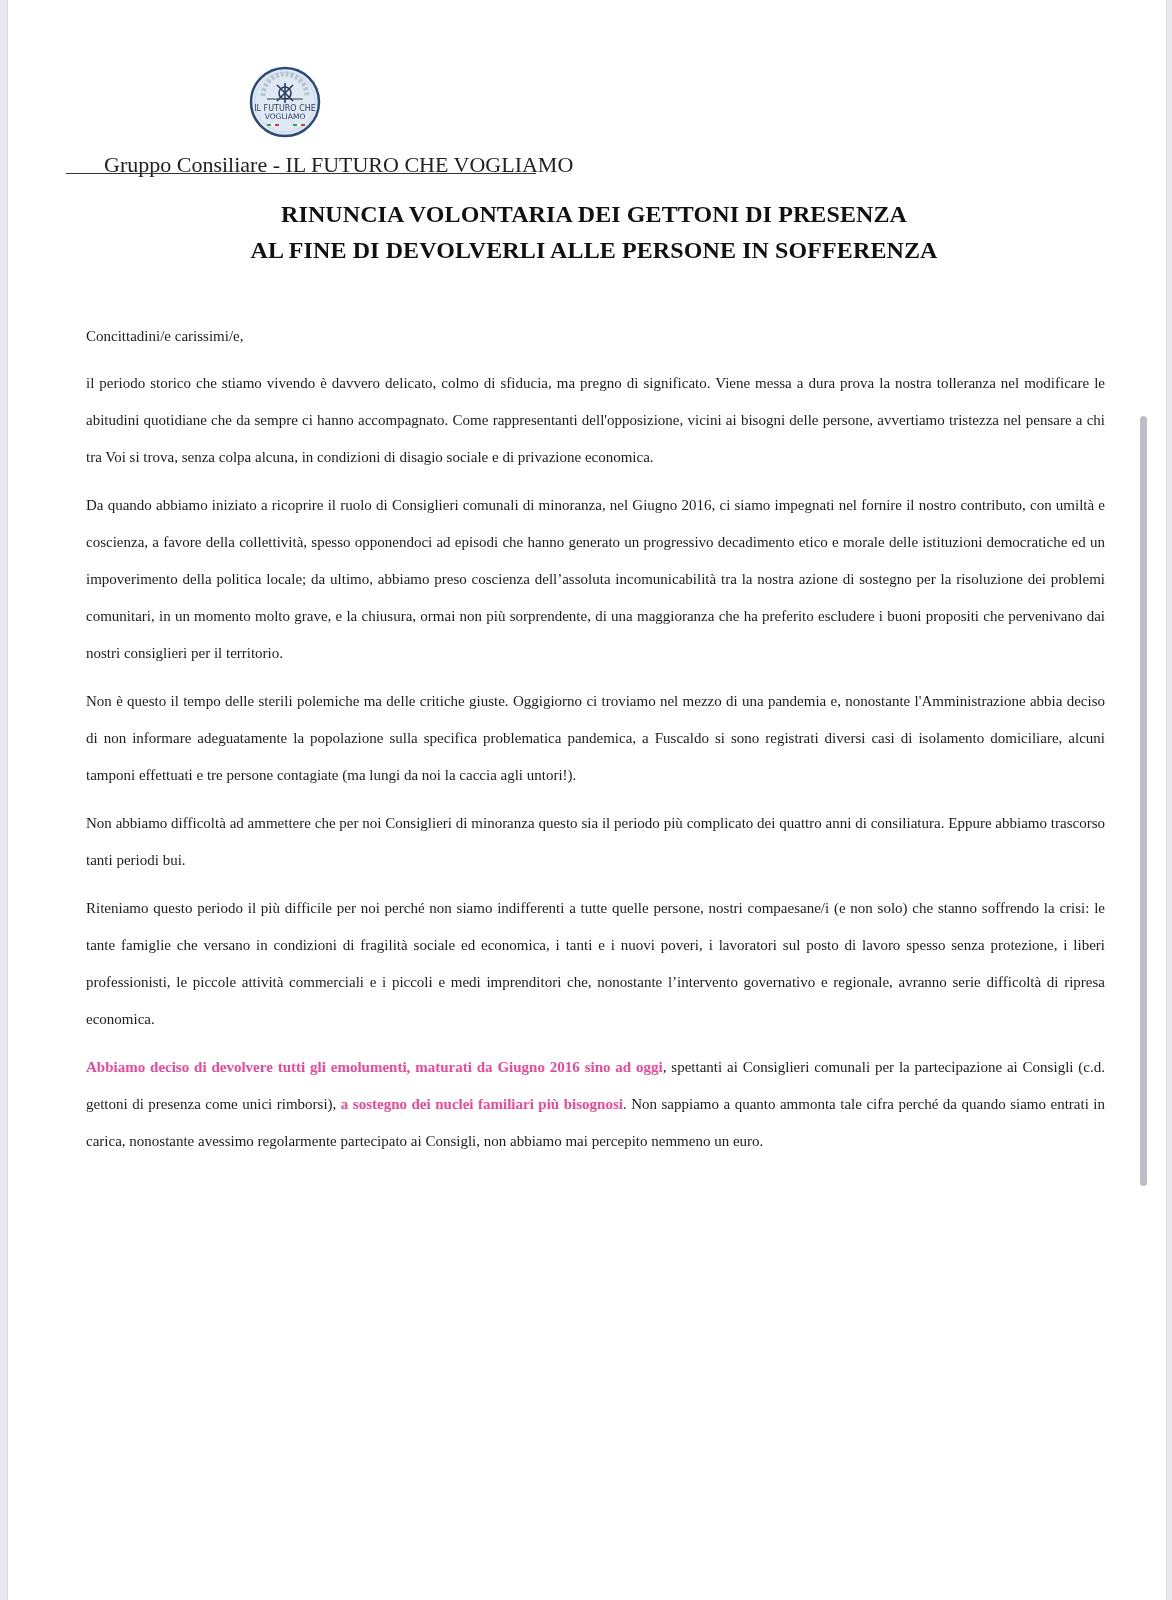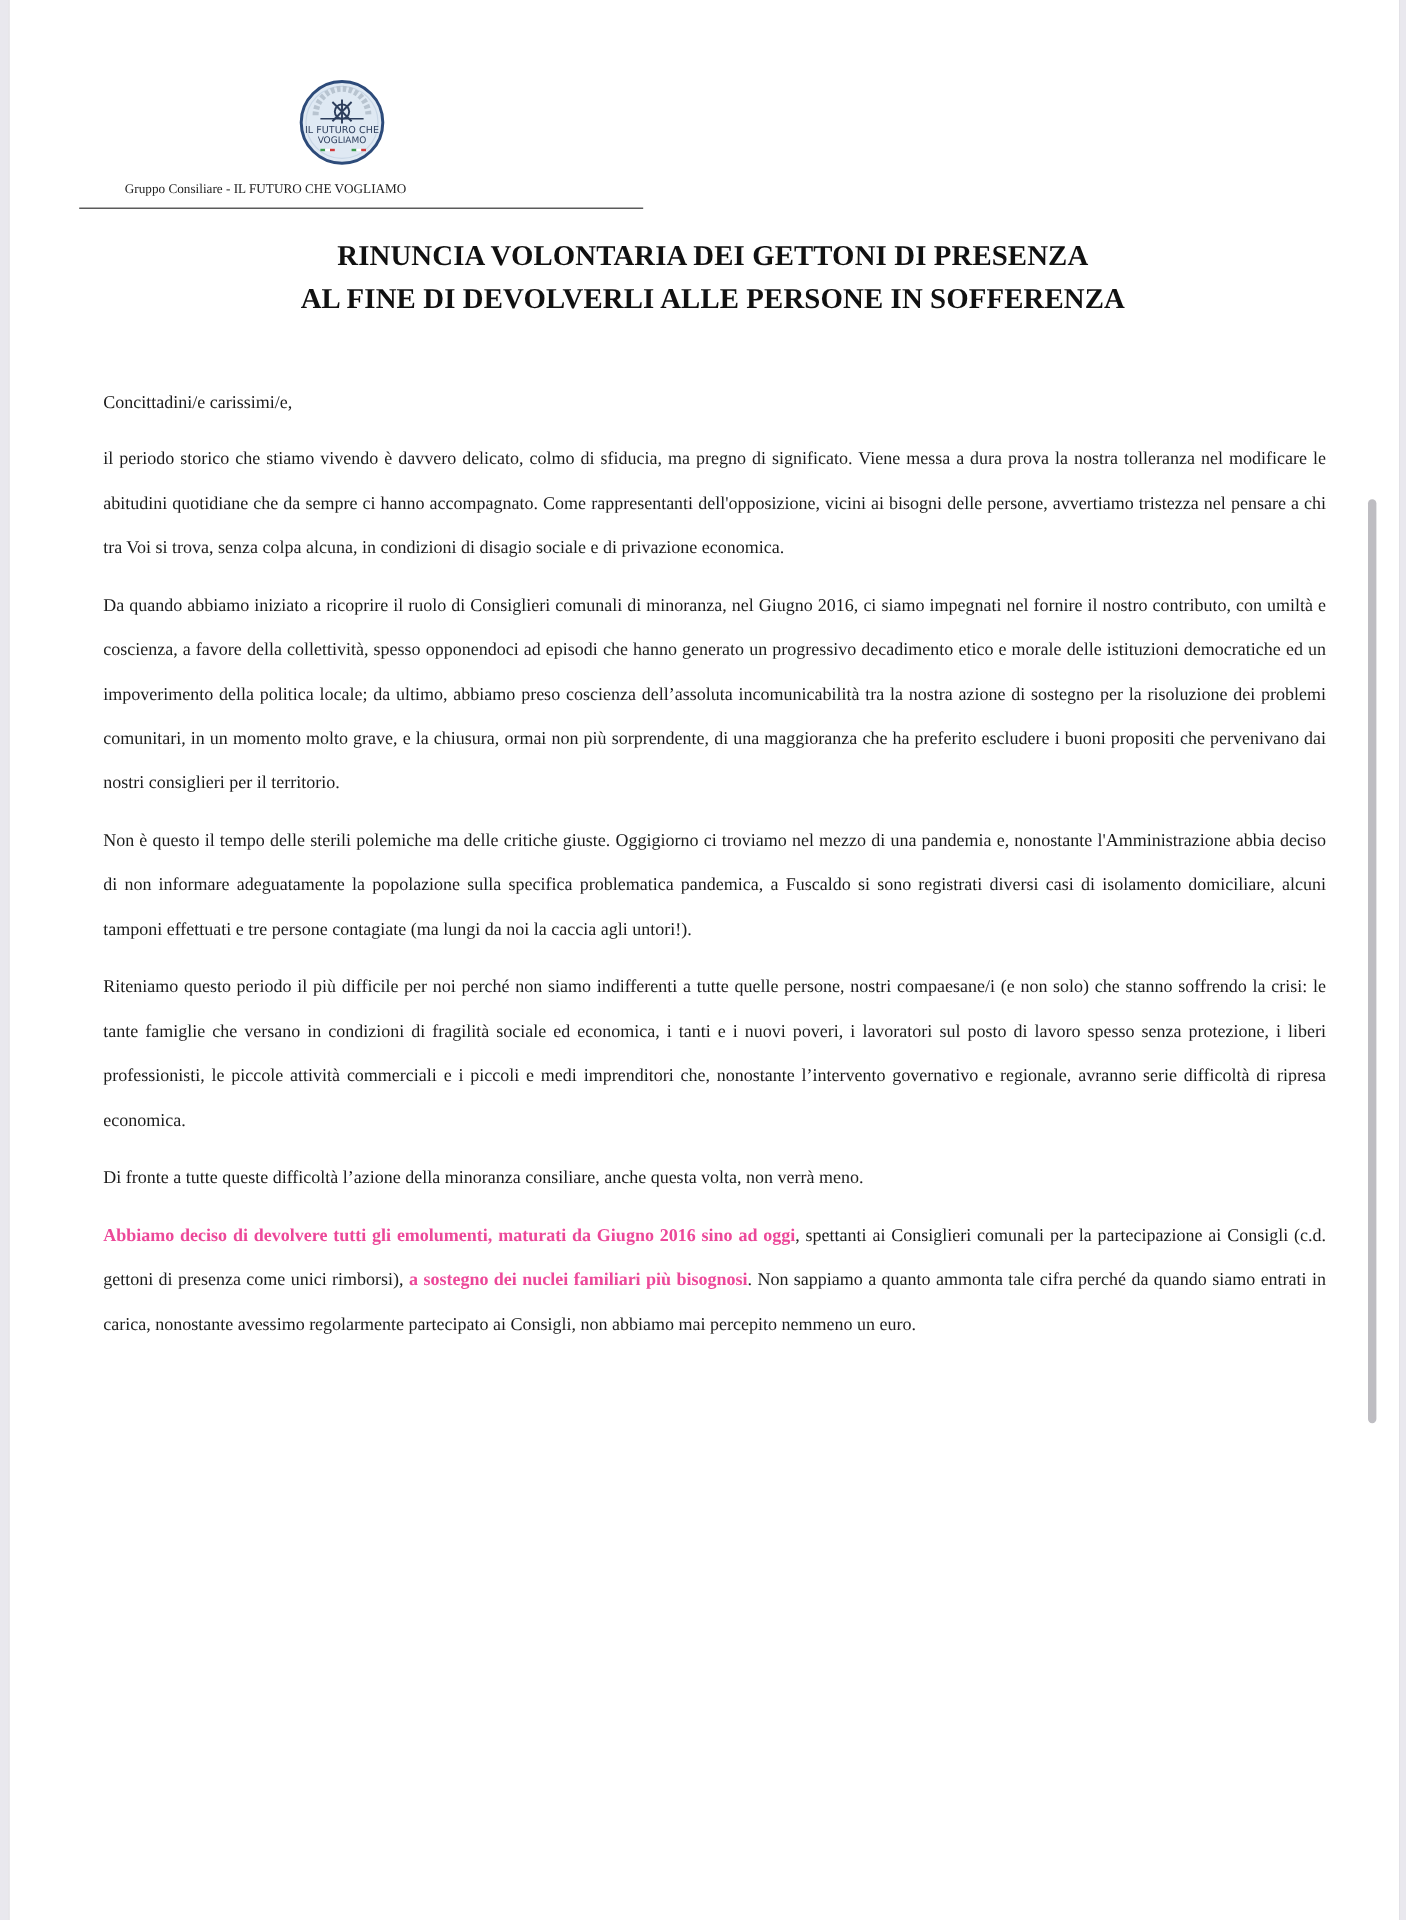--- a/index.html
+++ b/index.html
@@ -47,21 +47,21 @@
     .lh-right { left: 575px; width: 385px; }
     .logo {
       position: absolute;
       top: 4px;
     }
     .logo-left { left: 183px; width: 72px; height: 72px; }
     .logo-right { left: 98px; width: 70px; height: 72px; }
     .lh-label {
       position: absolute;
       top: 90px;
-      font-size: 11px;
+      font-size: 22px;
       color: #222;
       white-space: nowrap;
     }
     .lh-left .lh-label { left: 38px; }
     .lh-right .lh-label { left: 84px; }
     .lh-rule {
       position: absolute;
       left: 0;
       top: 111px;
       height: 1px;
@@ -155,22 +155,22 @@
     <div class="title">
       <div>RINUNCIA VOLONTARIA DEI GETTONI DI PRESENZA</div>
       <div>AL FINE DI DEVOLVERLI ALLE PERSONE IN SOFFERENZA</div>
     </div>
 
     <div class="body">
       <p class="salutation">Concittadini/e carissimi/e,</p>
       <p>il periodo storico che stiamo vivendo è davvero delicato, colmo di sfiducia, ma pregno di significato. Viene messa a dura prova la nostra tolleranza nel modificare le abitudini quotidiane che da sempre ci hanno accompagnato. Come rappresentanti dell'opposizione, vicini ai bisogni delle persone, avvertiamo tristezza nel pensare a chi tra Voi si trova, senza colpa alcuna, in condizioni di disagio sociale e di privazione economica.</p>
       <p>Da quando abbiamo iniziato a ricoprire il ruolo di Consiglieri comunali di minoranza, nel Giugno 2016, ci siamo impegnati nel fornire il nostro contributo, con umiltà e coscienza, a favore della collettività, spesso opponendoci ad episodi che hanno generato un progressivo decadimento etico e morale delle istituzioni democratiche ed un impoverimento della politica locale; da ultimo, abbiamo preso coscienza dell’assoluta incomunicabilità tra la nostra azione di sostegno per la risoluzione dei problemi comunitari, in un momento molto grave, e la chiusura, ormai non più sorprendente, di una maggioranza che ha preferito escludere i buoni propositi che pervenivano dai nostri consiglieri  per il  territorio.</p>
       <p>Non è questo il tempo delle sterili polemiche ma delle critiche giuste. Oggigiorno ci troviamo nel mezzo di una pandemia e, nonostante l'Amministrazione abbia deciso di non informare adeguatamente la popolazione sulla specifica problematica pandemica, a Fuscaldo si sono registrati diversi casi di isolamento domiciliare, alcuni tamponi effettuati e tre persone contagiate (ma lungi da noi la caccia agli untori!).</p>
+      <p>Non abbiamo difficoltà ad ammettere che per noi Consiglieri di minoranza questo sia il periodo più complicato dei quattro anni di consiliatura. Eppure abbiamo trascorso tanti periodi bui.</p>
       <p>Riteniamo questo periodo il più difficile per noi perché non siamo indifferenti a tutte quelle persone, nostri compaesane/i (e non solo) che stanno soffrendo la crisi: le tante famiglie che versano in condizioni di fragilità sociale ed economica, i tanti e i nuovi poveri, i lavoratori sul posto di lavoro spesso senza protezione, i liberi professionisti, le piccole attività commerciali e i piccoli e medi imprenditori che, nonostante l’intervento governativo e regionale, avranno serie difficoltà di ripresa economica.</p>
-      <p>Di fronte a tutte queste difficoltà l’azione della minoranza consiliare, anche questa volta, non verrà meno.</p>
       <p><b>Abbiamo deciso di devolvere tutti gli emolumenti, maturati da Giugno 2016 sino ad oggi</b><span>, spettanti ai Consiglieri comunali per la partecipazione ai Consigli (c.d. gettoni di presenza come unici rimborsi), </span><b>a sostegno dei nuclei familiari più bisognosi</b><span>. Non sappiamo a quanto ammonta tale cifra perché da quando siamo entrati in carica, nonostante avessimo regolarmente partecipato ai Consigli, non abbiamo mai percepito nemmeno un euro.</span></p>
     </div>
   </div>
 
   <div class="scrollbar-track">
     <div class="scrollbar-thumb"></div>
   </div>
 </div>
 
 </body></html>

